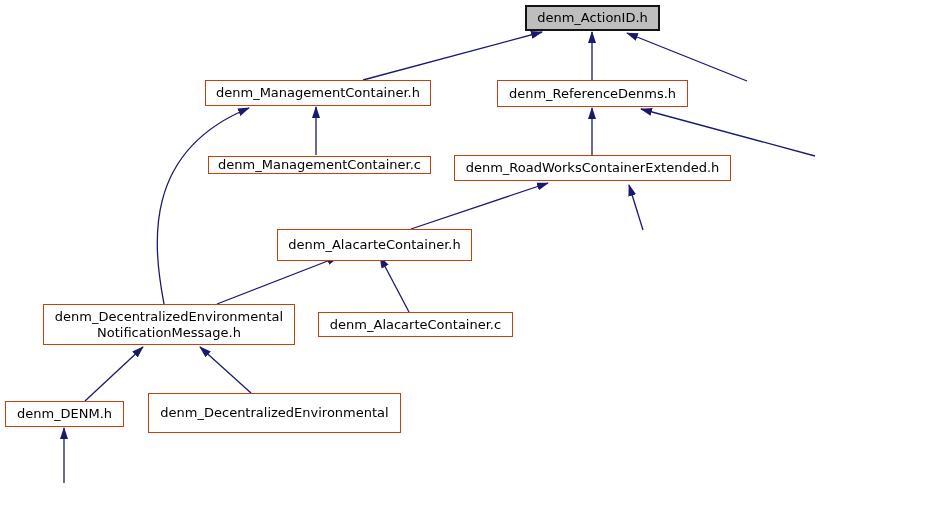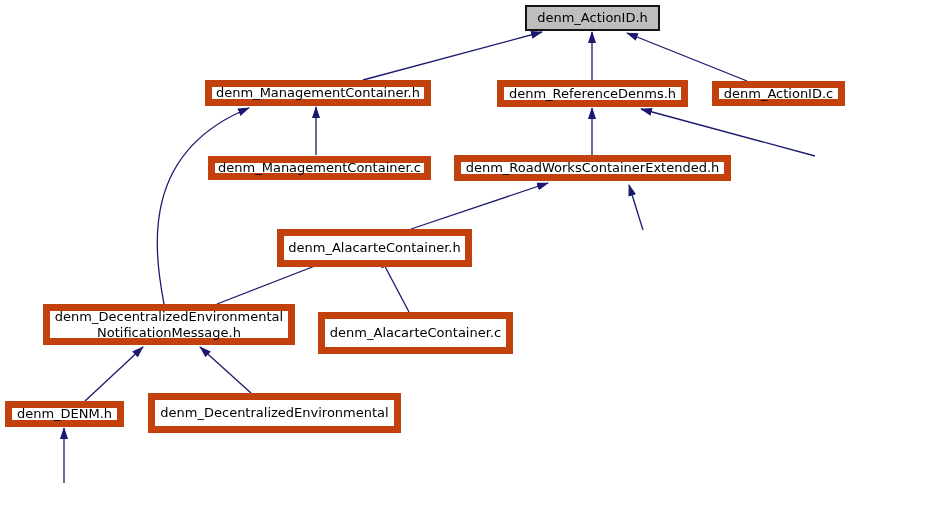--- a/index.html
+++ b/index.html
@@ -7,21 +7,21 @@
     position:relative;
     width:949px;height:515px;
     background:#ffffff;
     font-family:"DejaVu Sans","Liberation Sans",sans-serif;
     overflow:hidden;
     border-radius:14px;
   }
   .edges{position:absolute;left:0;top:0;z-index:1;}
   .node{
     position:absolute;z-index:2;box-sizing:border-box;
-    background:#ffffff;border:7px solid #c2410c;
+    background:#ffffff;border:1px solid #c2410c;
     display:flex;flex-direction:column;justify-content:center;align-items:center;
     font-size:13px;color:#000;line-height:16px;white-space:nowrap;
     cursor:pointer;
   }
   .node.current{
     background:#bebebe;border:2px solid #141414;
   }
   .nl{white-space:nowrap;}
 </style>
 </head>
@@ -58,44 +58,41 @@
   </div>
 
   <div class="node" style="left:205px;top:80px;width:226px;height:26px">
     <div class="nl">denm_ManagementContainer.h</div>
   </div>
 
   <div class="node" style="left:497px;top:80px;width:191px;height:27px">
     <div class="nl">denm_ReferenceDenms.h</div>
   </div>
 
-  <div class="node" style="left:712px;top:81px;width:133px;height:25px">
-    <div class="nl">denm_ActionID.c</div>
-  </div>
 
-  <div class="node" style="left:208px;top:156px;width:223px;height:24px">
+  <div class="node" style="left:208px;top:156px;width:223px;height:18px">
     <div class="nl">denm_ManagementContainer.c</div>
   </div>
 
   <div class="node" style="left:454px;top:155px;width:277px;height:26px">
     <div class="nl">denm_RoadWorksContainerExtended.h</div>
   </div>
 
 
-  <div class="node" style="left:277px;top:229px;width:195px;height:38px">
+  <div class="node" style="left:277px;top:229px;width:195px;height:32px">
     <div class="nl">denm_AlacarteContainer.h</div>
   </div>
 
 
   <div class="node" style="left:43px;top:304px;width:252px;height:41px">
     <div class="nl">denm_DecentralizedEnvironmental</div>
     <div class="nl">NotificationMessage.h</div>
   </div>
 
-  <div class="node" style="left:318px;top:312px;width:195px;height:42px">
+  <div class="node" style="left:318px;top:312px;width:195px;height:25px">
     <div class="nl">denm_AlacarteContainer.c</div>
   </div>
 
   <div class="node" style="left:5px;top:401px;width:119px;height:26px">
     <div class="nl">denm_DENM.h</div>
   </div>
 
   <div class="node" style="left:148px;top:393px;width:253px;height:40px">
     <div class="nl">denm_DecentralizedEnvironmental</div>
   </div>

